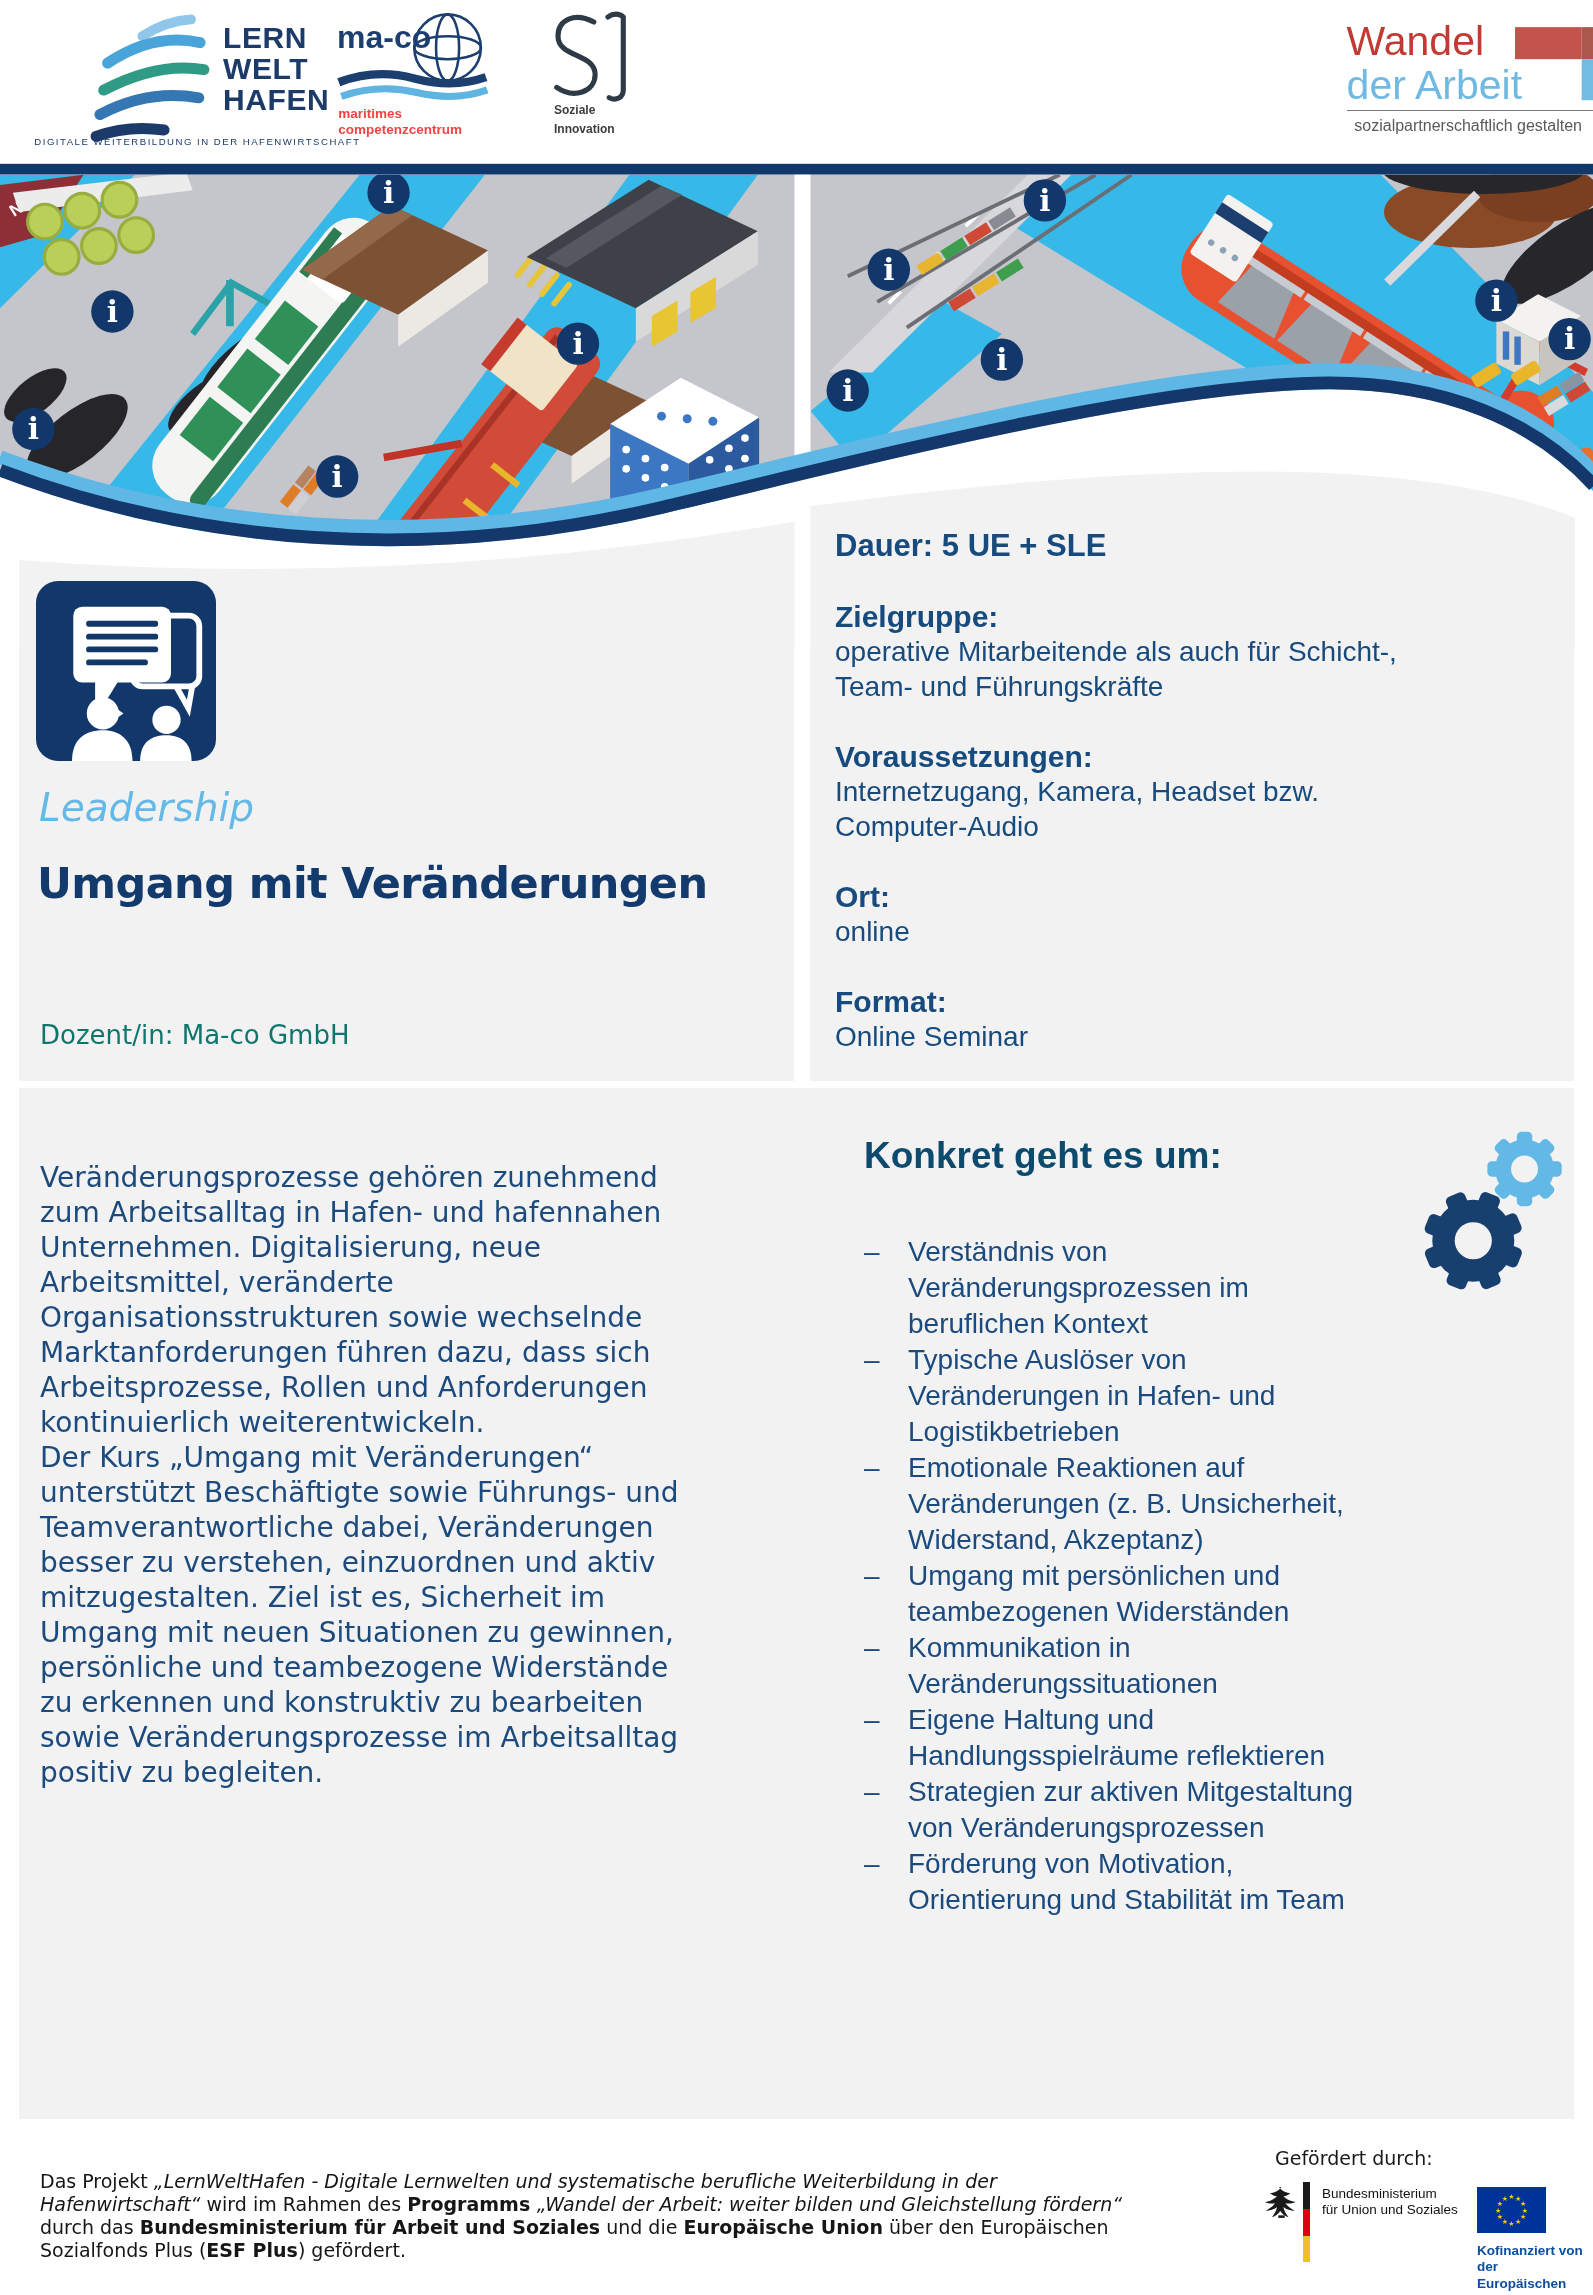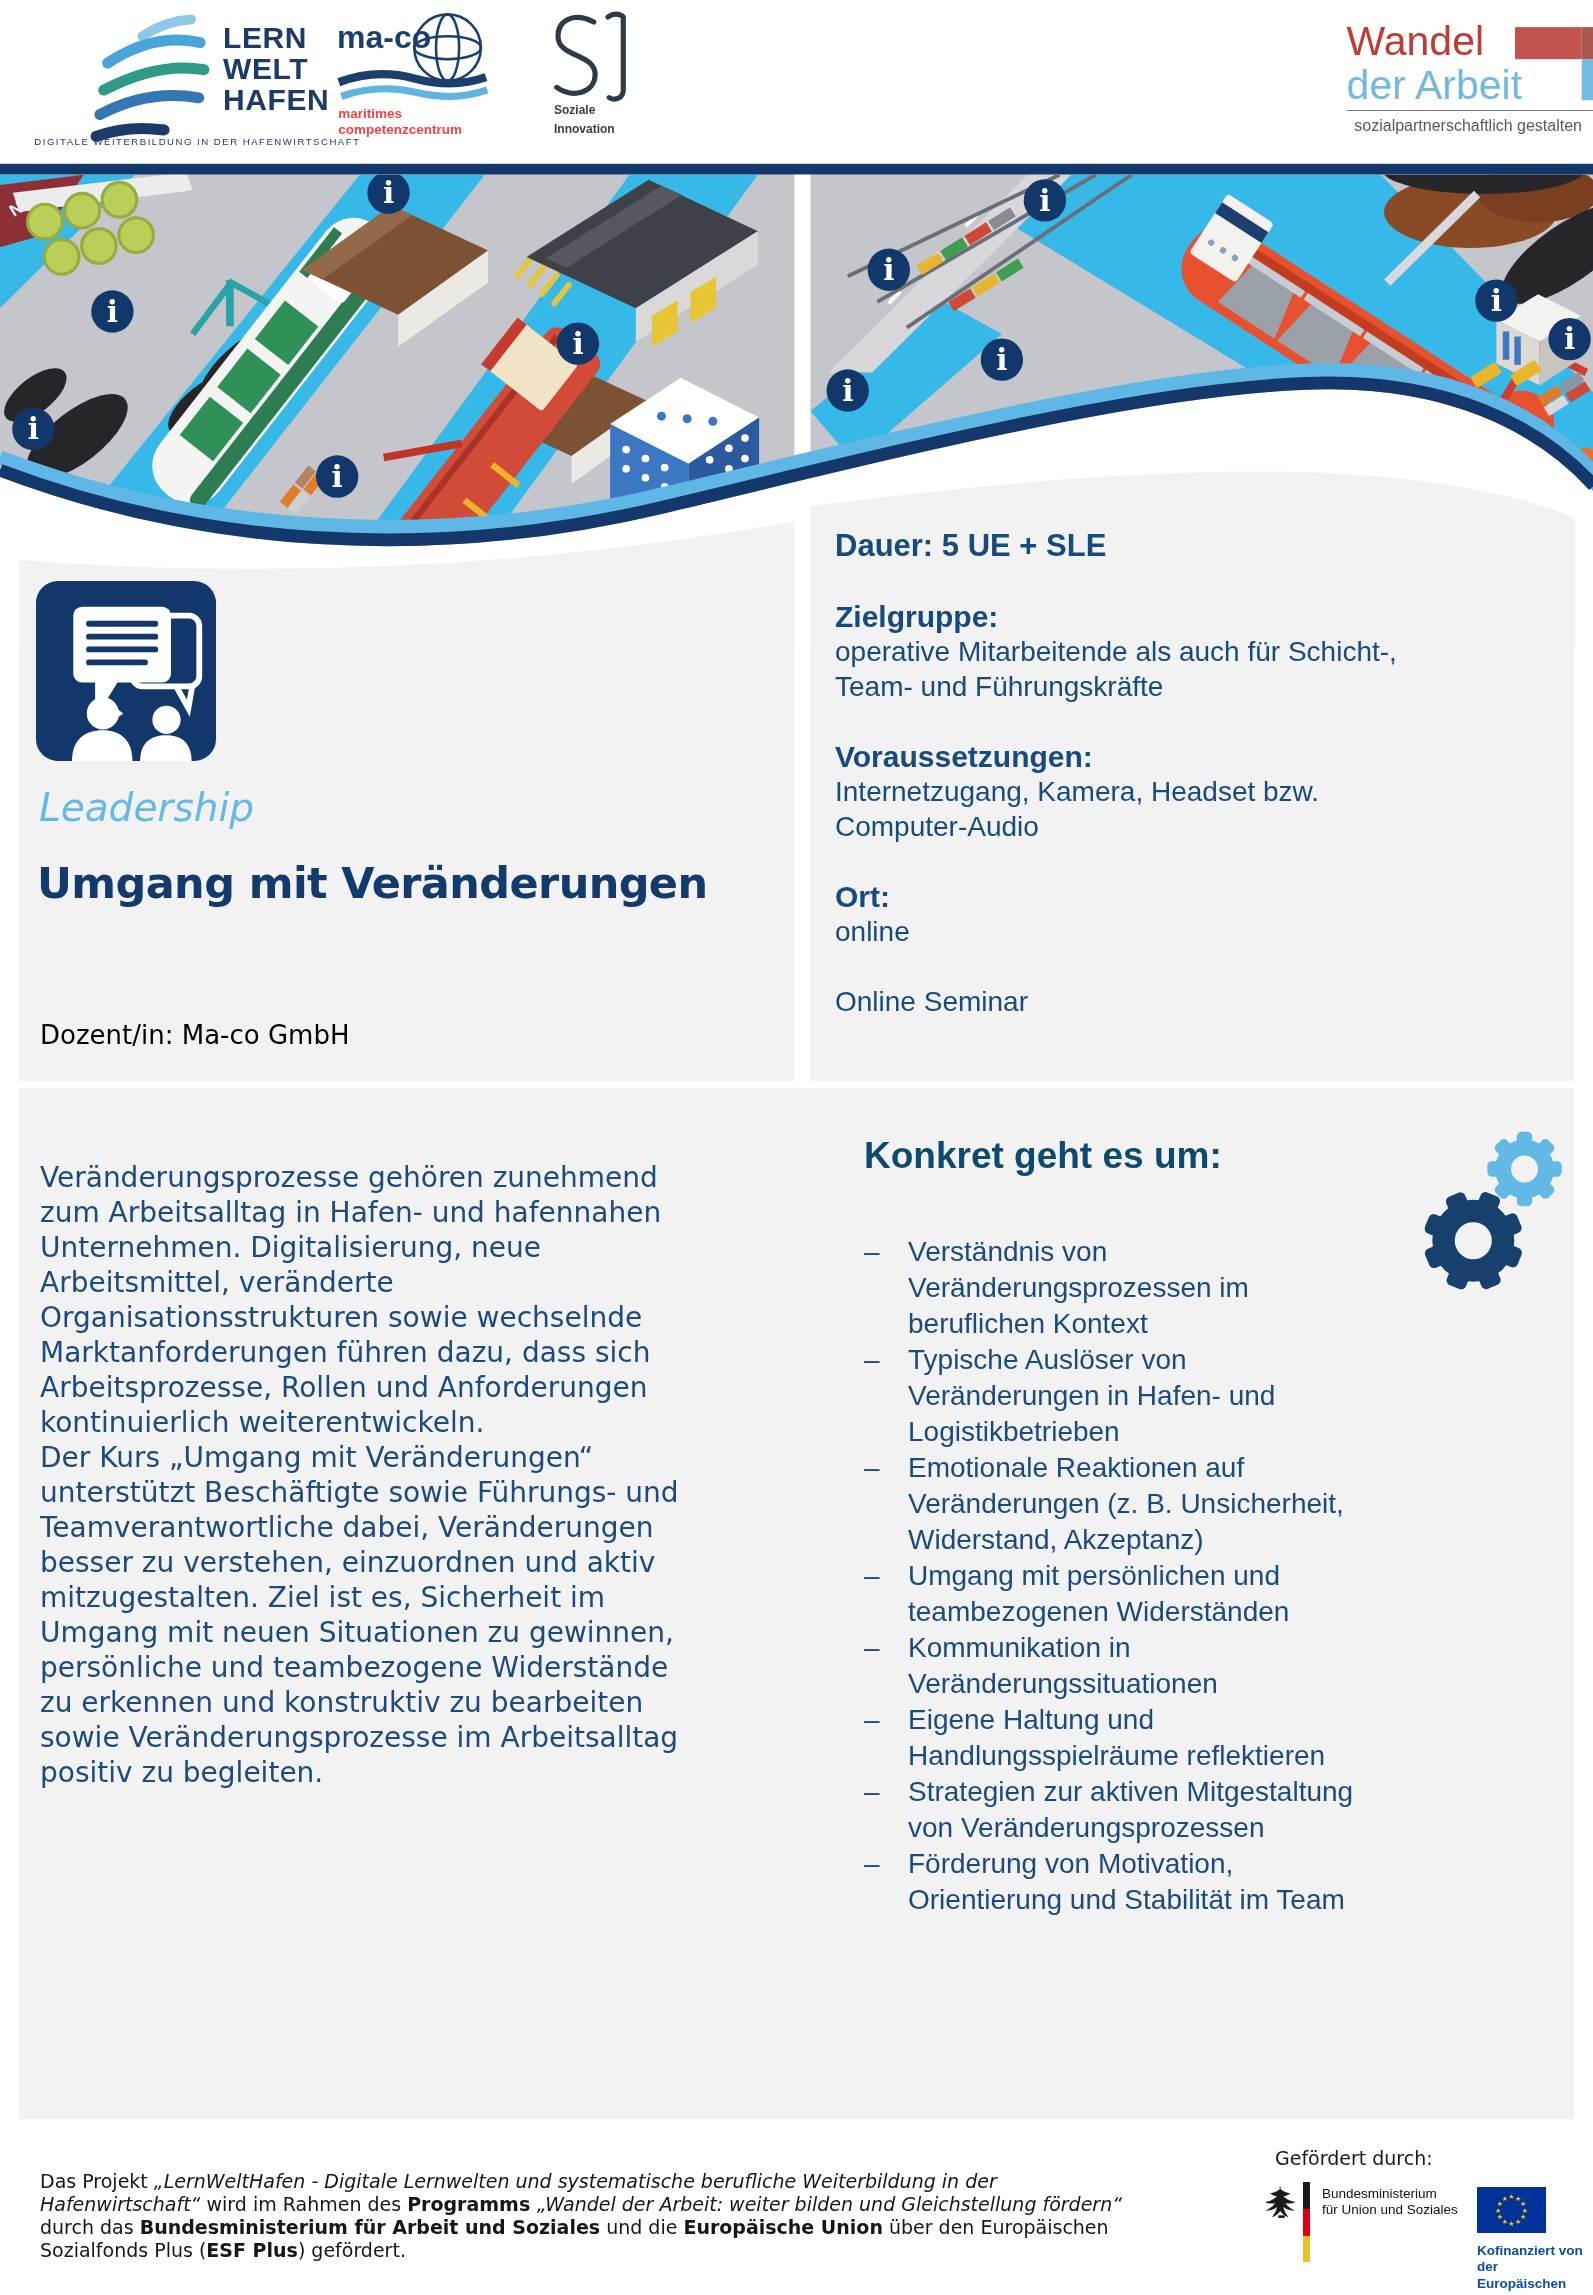--- a/index.html
+++ b/index.html
@@ -13,21 +13,21 @@
            font-size:30px;line-height:31px;letter-spacing:0.6px;}
   .lwh-tag{font-family:"Liberation Sans",sans-serif;color:#1d3b69;font-size:9.6px;letter-spacing:1.5px;}
   .maco-sub{font-family:"Liberation Sans",sans-serif;font-weight:bold;color:#ef4444;font-size:13.5px;line-height:16px;}
   .si-sub{font-family:"Liberation Sans",sans-serif;font-weight:bold;color:#3d3d3c;font-size:12px;line-height:18.6px;}
   .wda1{font-family:"Liberation Sans",sans-serif;font-size:41px;color:#c23a34;line-height:41px;}
   .wda2{font-family:"Liberation Sans",sans-serif;font-size:41px;color:#6fb9e3;line-height:41px;}
   .wda-tag{font-family:"Liberation Sans",sans-serif;font-size:16px;color:#58595c;}
   
   #category{left:39px;top:785px;font-size:39px;font-style:italic;color:#64b9e7;z-index:5;}
   #title{left:37px;top:858px;font-size:43px;font-weight:bold;color:#133a6d;letter-spacing:-0.6px;z-index:5;}
-  #lecturer{left:40px;top:1020px;font-size:26px;color:#000000;z-index:5;}
+  #lecturer{left:40px;top:1020px;font-size:26px;color:#0f766e;z-index:5;}
   
   #meta{left:835px;top:528px;width:693px;z-index:5;color:#174a7d;
         font-family:"Liberation Sans",sans-serif;}
   #meta .dur{font-size:31px;font-weight:bold;margin-bottom:35px;}
   .mgroup{margin-bottom:35px;}
   .mlabel{font-size:30px;font-weight:bold;line-height:35px;}
   .mvalue{font-size:28px;line-height:35px;white-space:pre-line;}
   
   #desc{left:40px;top:1160px;width:745px;z-index:5;color:#1c4a7d;font-size:28px;line-height:35px;}
   #desc p{margin:0;white-space:pre-line;}
@@ -461,20 +461,21 @@
           <div class="mvalue">Internetzugang, Kamera, Headset bzw.
 Computer-Audio</div>
         </div>
 
         <div class="mgroup">
           <div class="mlabel">Ort:</div>
           <div class="mvalue">online</div>
         </div>
 
         <div class="mgroup">
+          <div class="mlabel">Format:</div>
           <div class="mvalue">Online Seminar</div>
         </div>
       </div>
   </div>
 
   <div class="abs" id="desc">
 
   <p>Veränderungsprozesse gehören zunehmend
 zum Arbeitsalltag in Hafen- und hafennahen
 Unternehmen. Digitalisierung, neue

